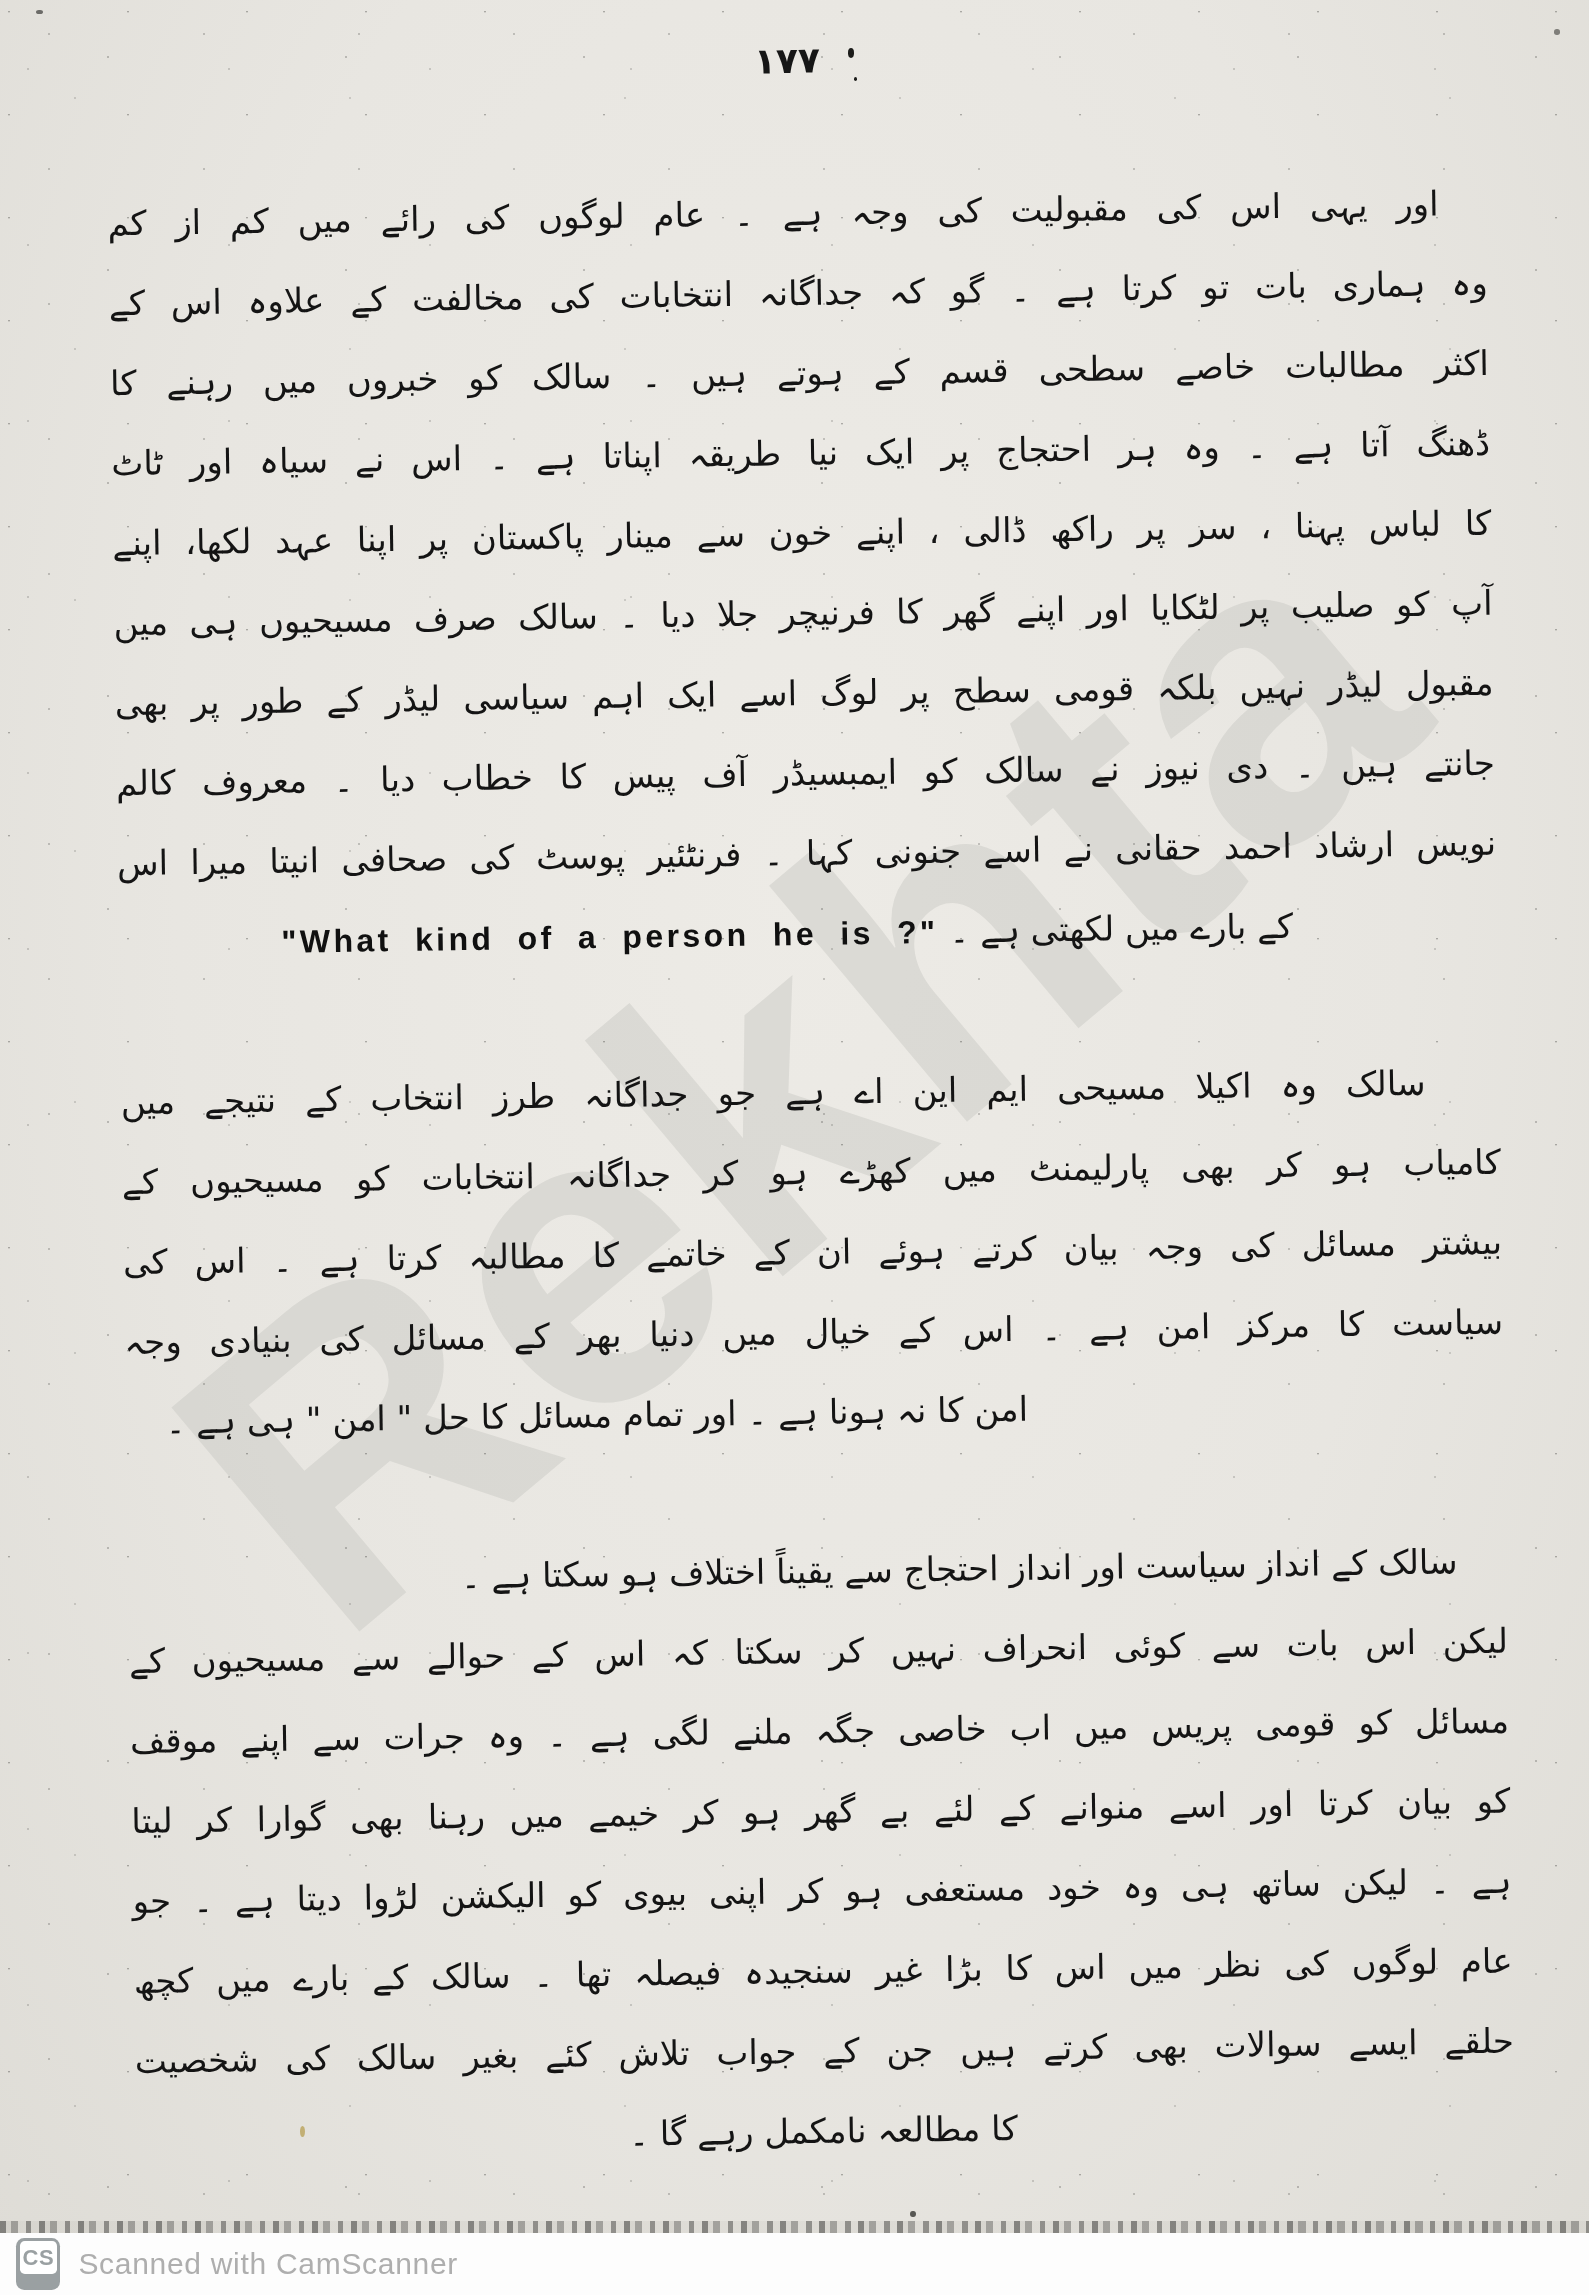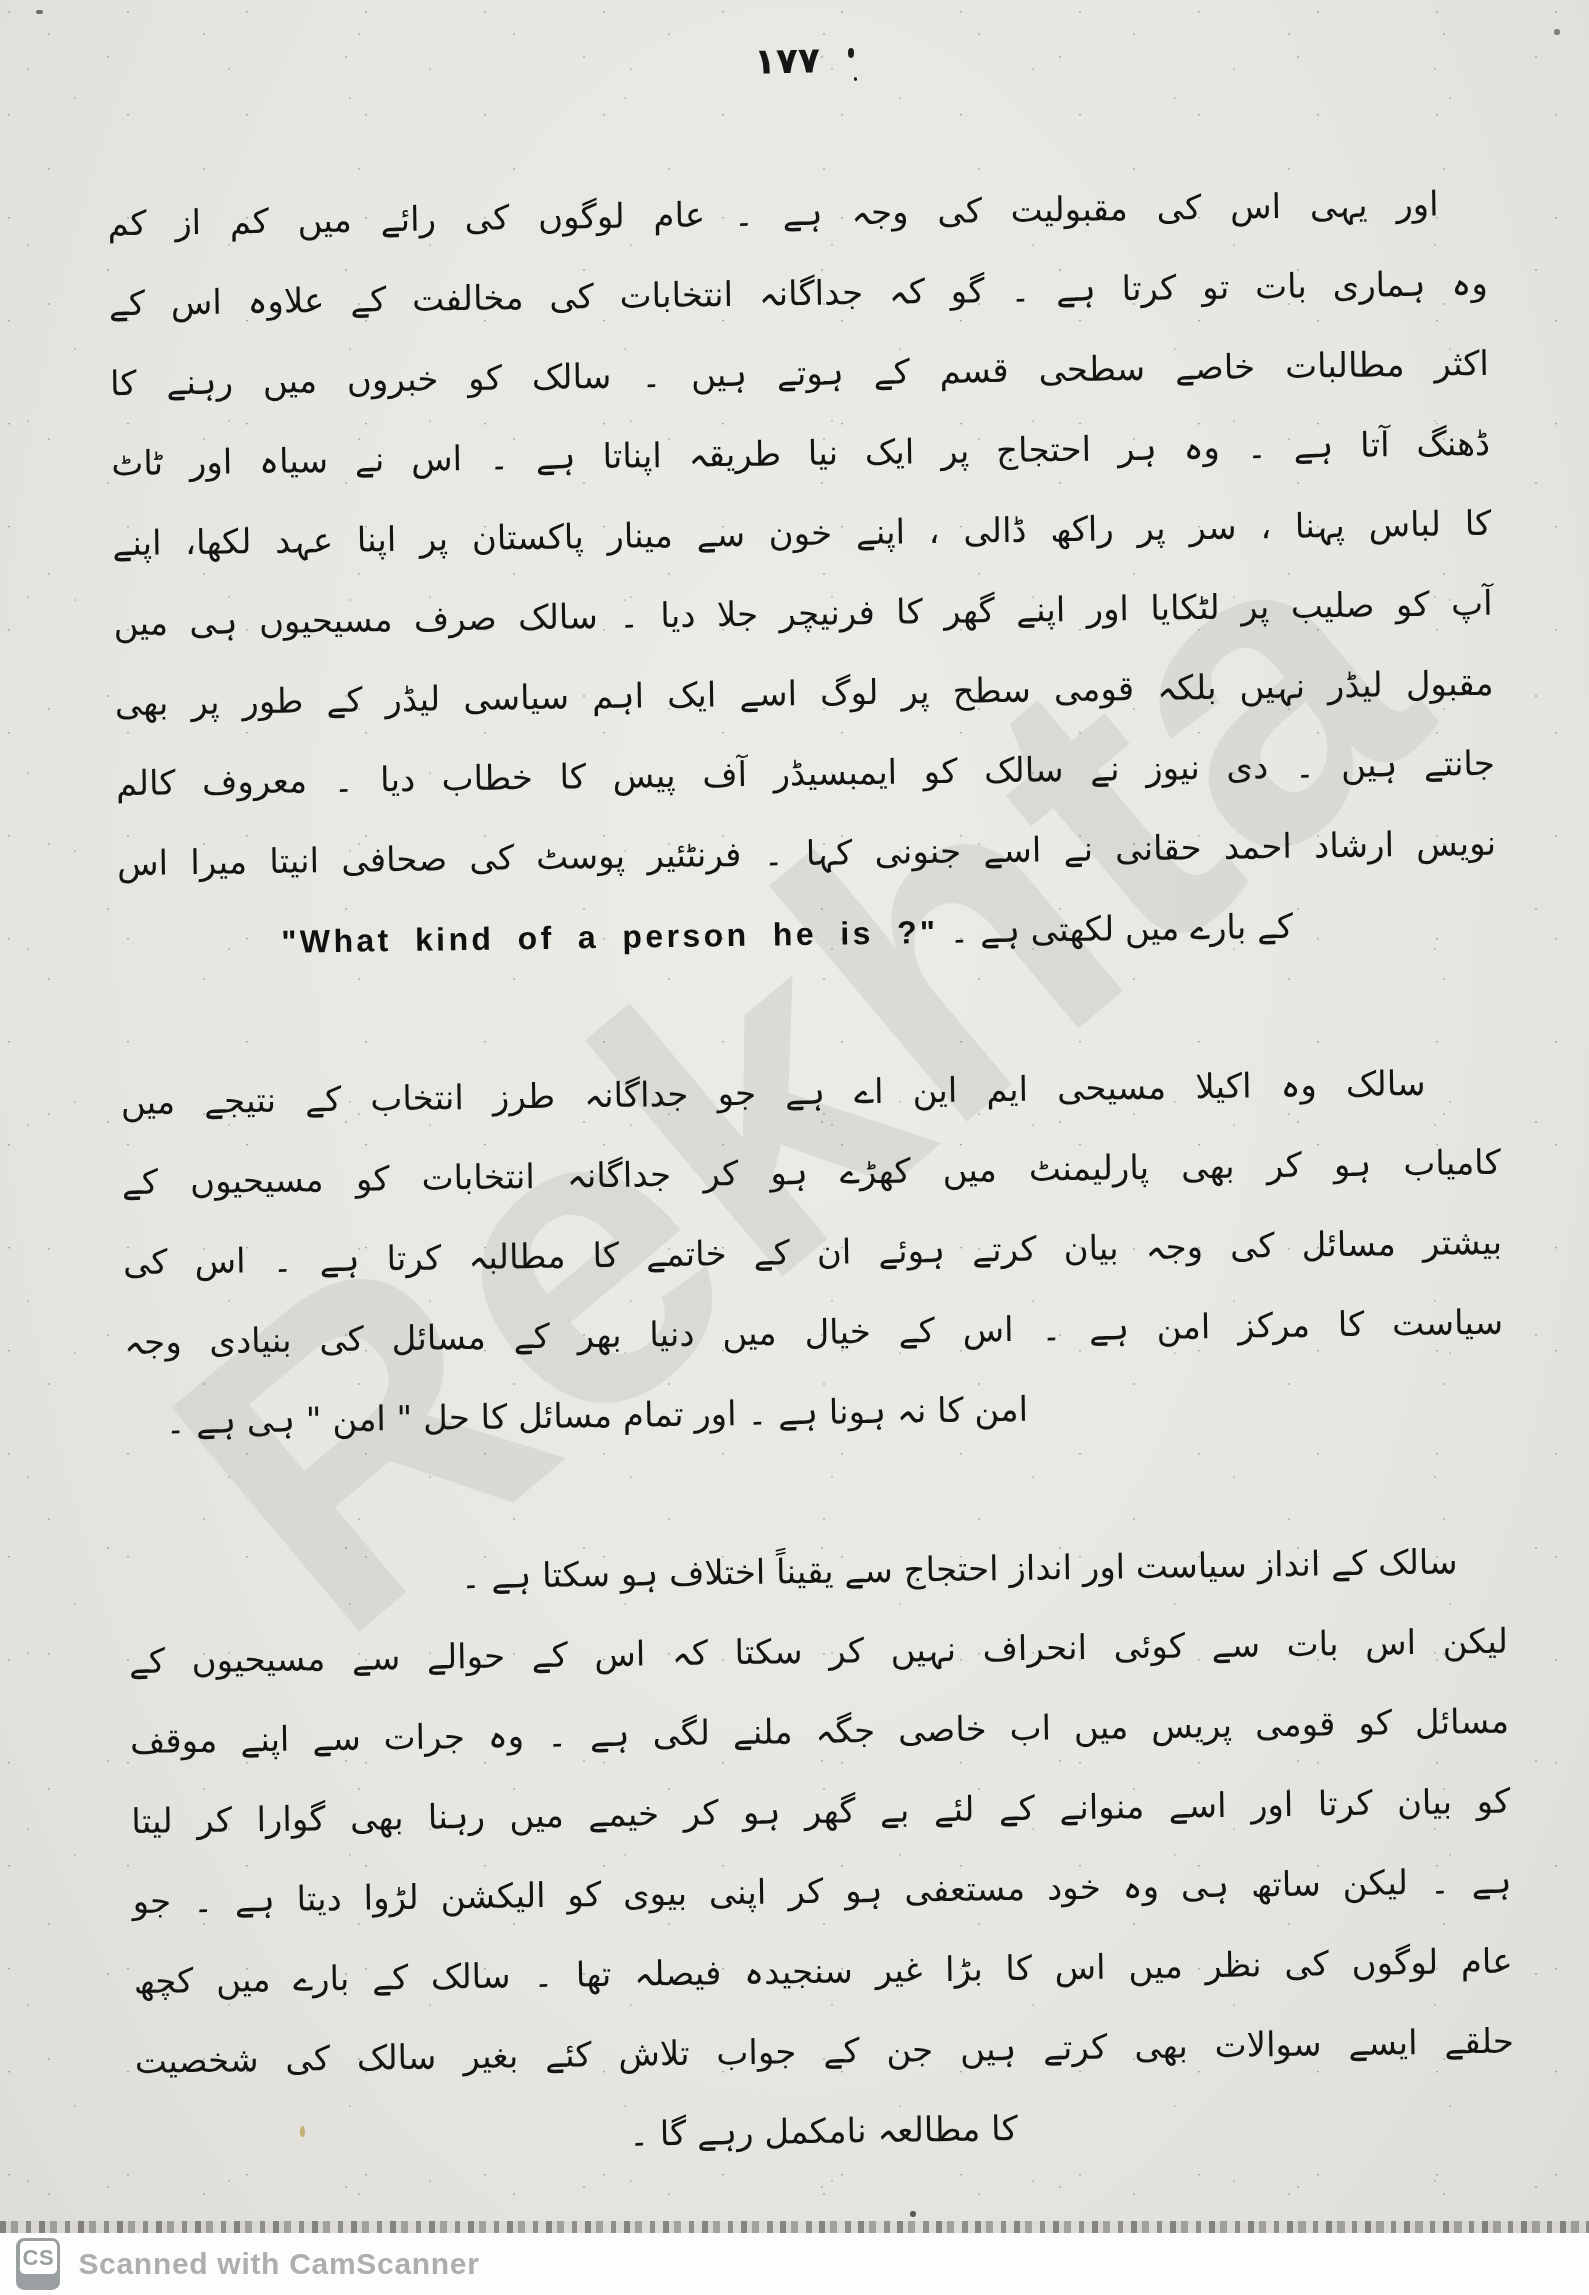--- a/index.html
+++ b/index.html
@@ -73,21 +73,21 @@
   .cs-logo{
     width:44px;height:52px;margin-left:16.4px;border-radius:8.2px;
     background:#9aa0a2;position:relative;flex:0 0 auto;
   }
   .cs-logo .cs-inner{
     position:absolute;top:3.4px;left:3.4px;right:3.4px;height:33px;border-radius:4.8px;
     background:#ffffff;display:flex;align-items:center;justify-content:center;
     font-weight:bold;font-size:22px;color:#9aa0a2;letter-spacing:0.7px;
   }
   .footer .footer-text{
-    margin-left:18px;font-size:30px;color:#aeaeae;letter-spacing:0.7px;font-weight:700;
+    margin-left:18px;font-size:30px;color:#aeaeae;letter-spacing:0.7px;font-weight:400;
   }
 </style>
 </head>
 <body>
 
 <div class="watermark">Rekhta</div>
 
 <div class="page-number">۱۷۷</div>
 
 <div class="text-block">

